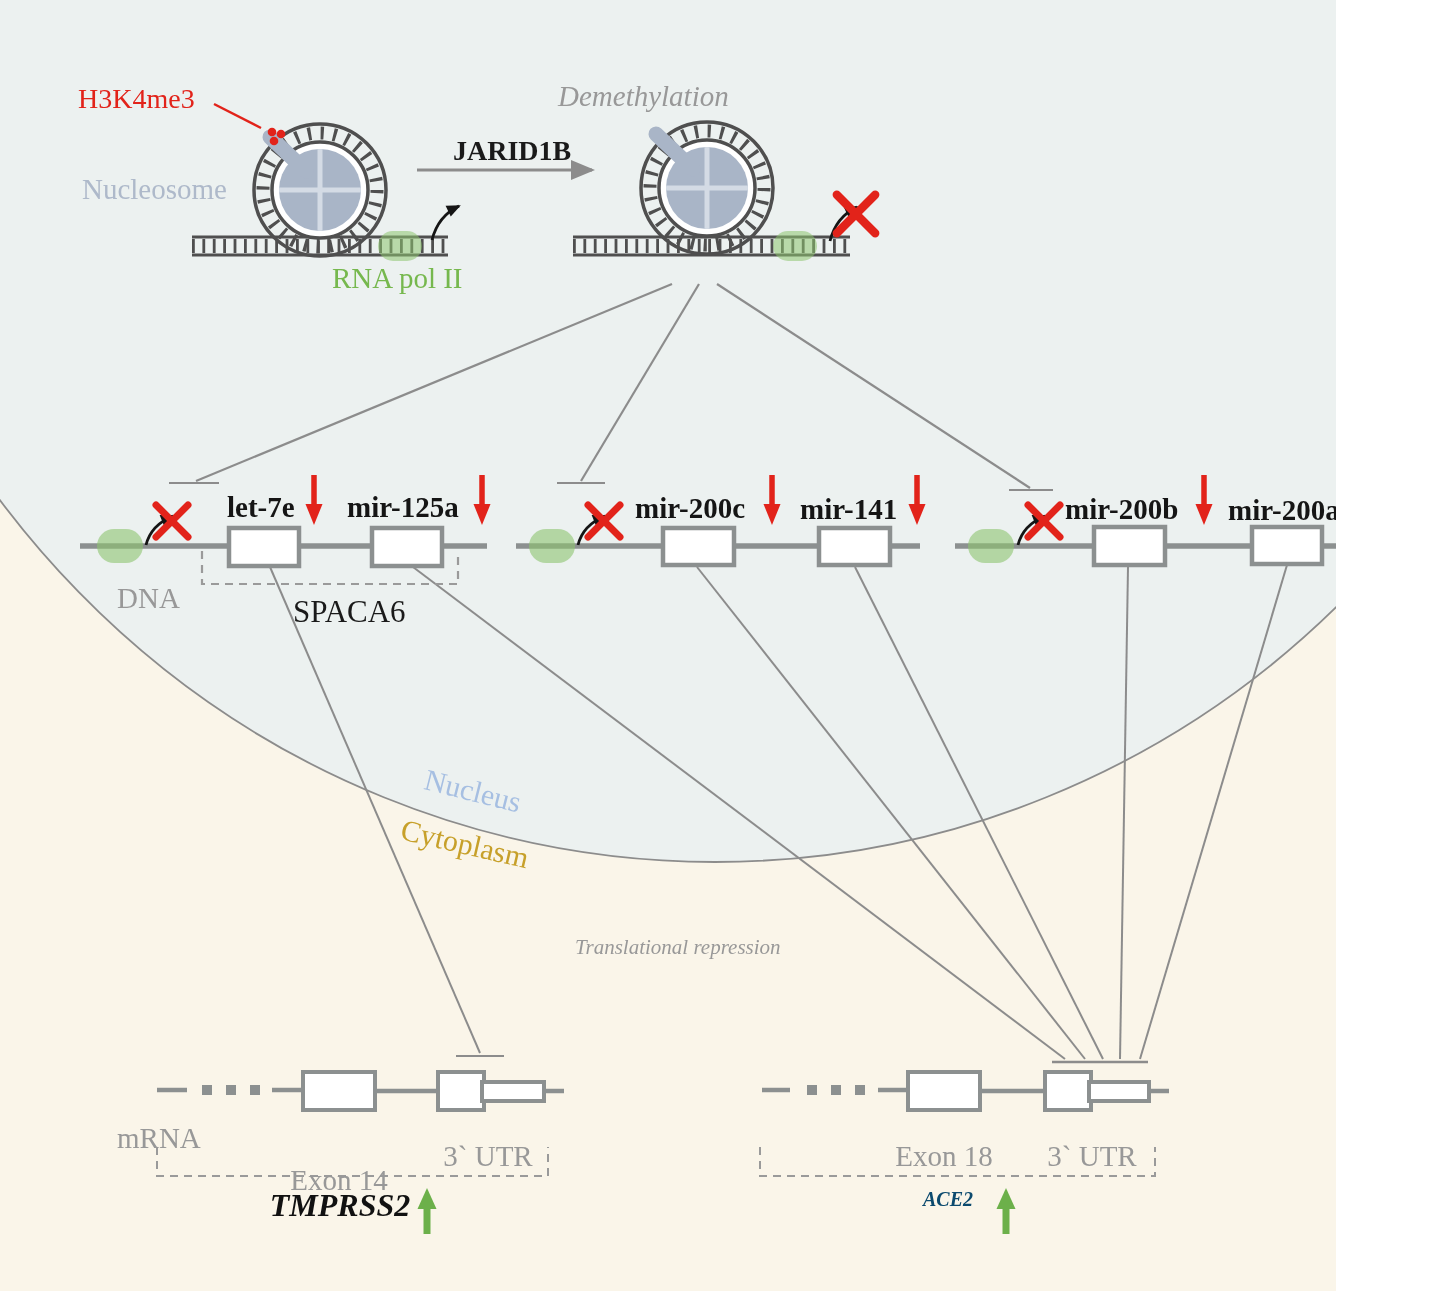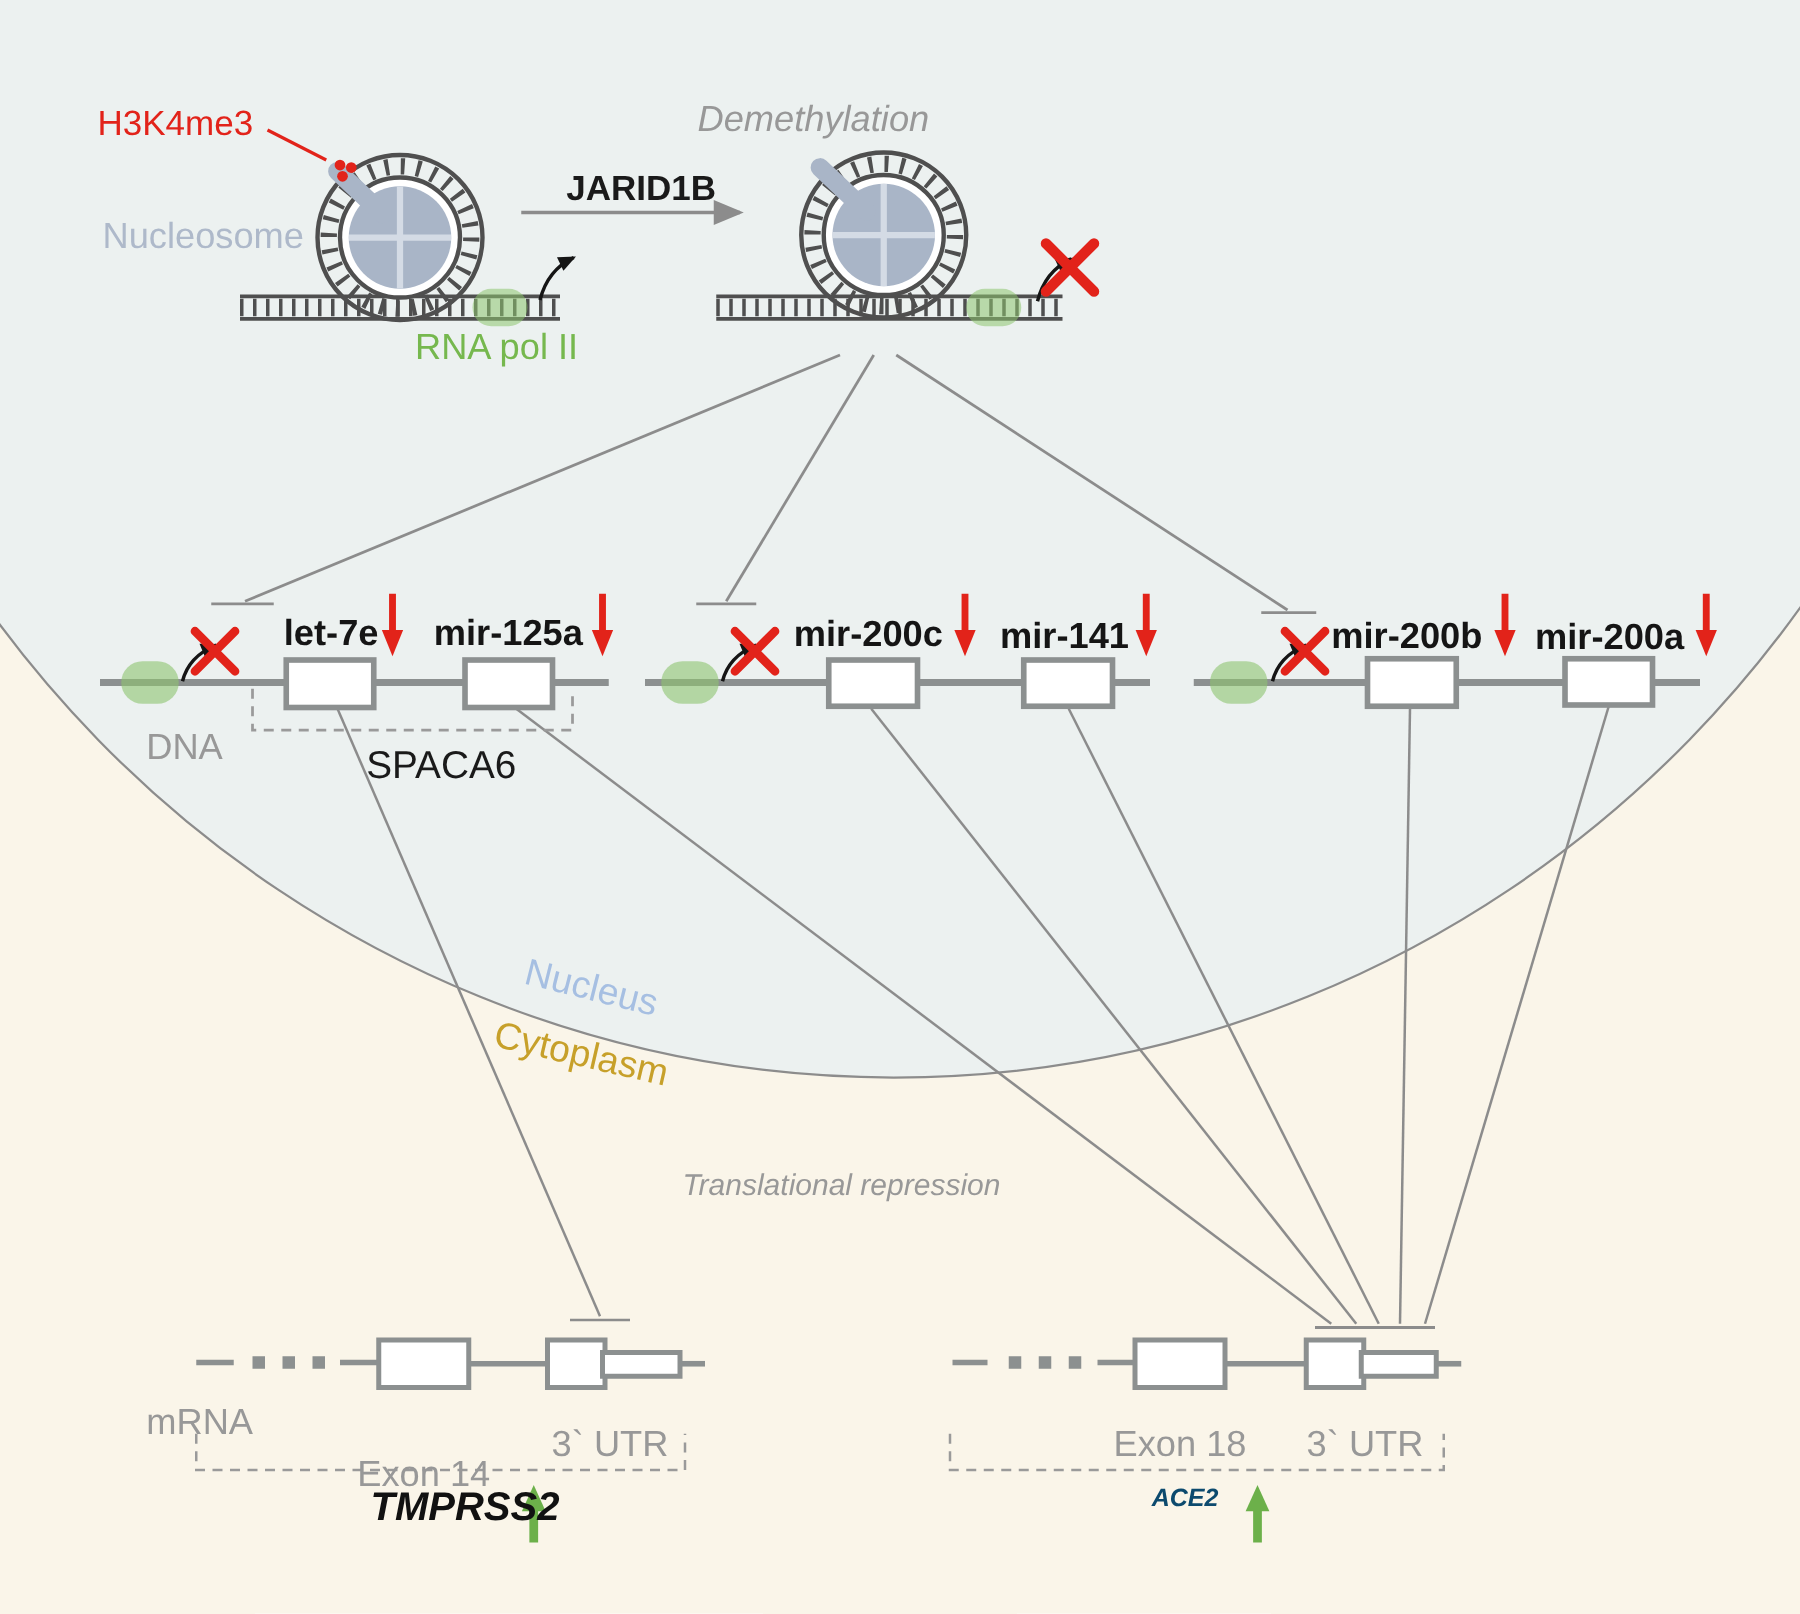--- a/index.html
+++ b/index.html
@@ -1,21 +1,21 @@
 <!DOCTYPE html>
 <html><head>
 <meta charset="utf-8">
 <style>
   html,body{margin:0;padding:0;}
   #figure{
     position:relative;
-    width:1440px;height:1291px;
+    width:1336px;height:1291px;
     background:#faf5e9;
     overflow:hidden;
-    font-family:Liberation Sans, sans-serif;
+    font-family:Liberation Serif, serif;
   }
   #art{position:absolute;left:0;top:0;}
   .lbl{position:absolute;white-space:nowrap;line-height:1.1;}
   .gray{color:#989898;}
   .ital{font-style:italic;margin-left:10px;}
   .genelbl{font-size:29px;font-weight:bold;color:#151515;}
   .ctr{transform:translateX(-50%);}
   .smallcap{font-size:29px;margin-top:16px;}
 </style>
 </head>
@@ -203,25 +203,25 @@
 <div class="lbl genelbl" style="left:1228px;top:495px;">mir-200a</div>
 
 <div class="lbl gray smallcap" style="left:117px;top:567px;">DNA</div>
 
 <div class="lbl" style="left:293px;top:595px;font-size:31px;color:#1a1a1a;">SPACA6</div>
 
 <div class="lbl" style="left:473px;top:774px;font-size:30px;color:#a6bfe2;transform:translateX(-50%) rotate(14deg);">Nucleus</div>
 
 <div class="lbl" style="left:465px;top:827px;font-size:30px;color:#c7a02a;transform:translateX(-50%) rotate(13deg);">Cytoplasm</div>
 
-<div class="lbl ital gray" style="left:536px;top:936px;font-size:24px;">Translational repression</div>
+<div class="lbl ital gray" style="left:565px;top:936px;font-size:21px;">Translational repression</div>
 
 <div class="lbl gray smallcap" style="left:117px;top:1107px;">mRNA</div>
 
 <div class="lbl gray smallcap ctr" style="left:339px;top:1149px;">Exon 14</div>
 <div class="lbl gray smallcap ctr" style="left:488px;top:1125px;">3` UTR</div>
-<div class="lbl ctr" style="left:340px;top:1188px;font-size:32px;font-weight:bold;font-style:italic;color:#111;margin-left:32px;">TMPRSS2</div>
+<div class="lbl ctr" style="left:340px;top:1188px;font-size:32px;font-weight:bold;font-style:italic;color:#111;">TMPRSS2</div>
 
 <div class="lbl gray smallcap ctr" style="left:944px;top:1125px;">Exon 18</div>
 <div class="lbl gray smallcap ctr" style="left:1092px;top:1125px;">3` UTR</div>
 <div class="lbl ctr" style="left:948px;top:1188px;font-size:20px;font-weight:bold;font-style:italic;color:#0c4a6e;">ACE2</div>
 
 </div>
 
 </body></html>

